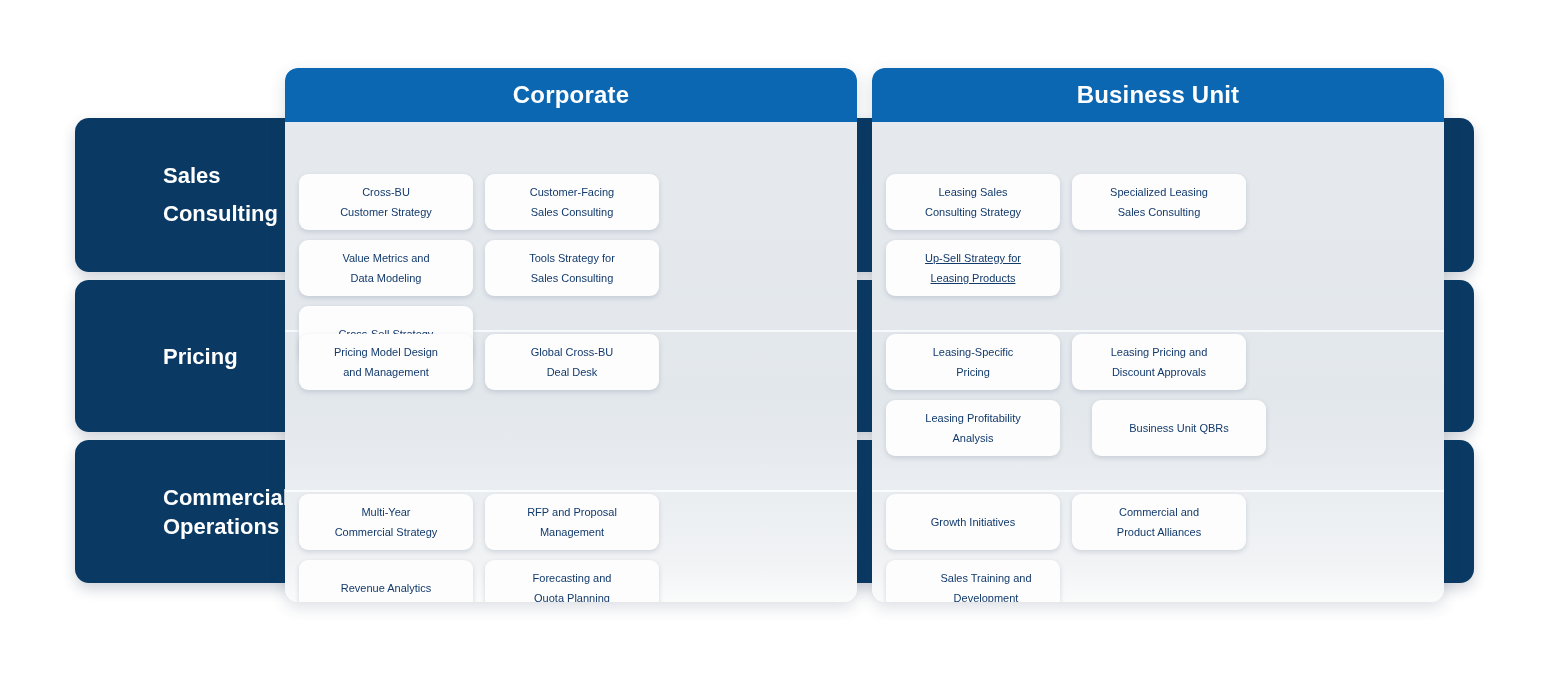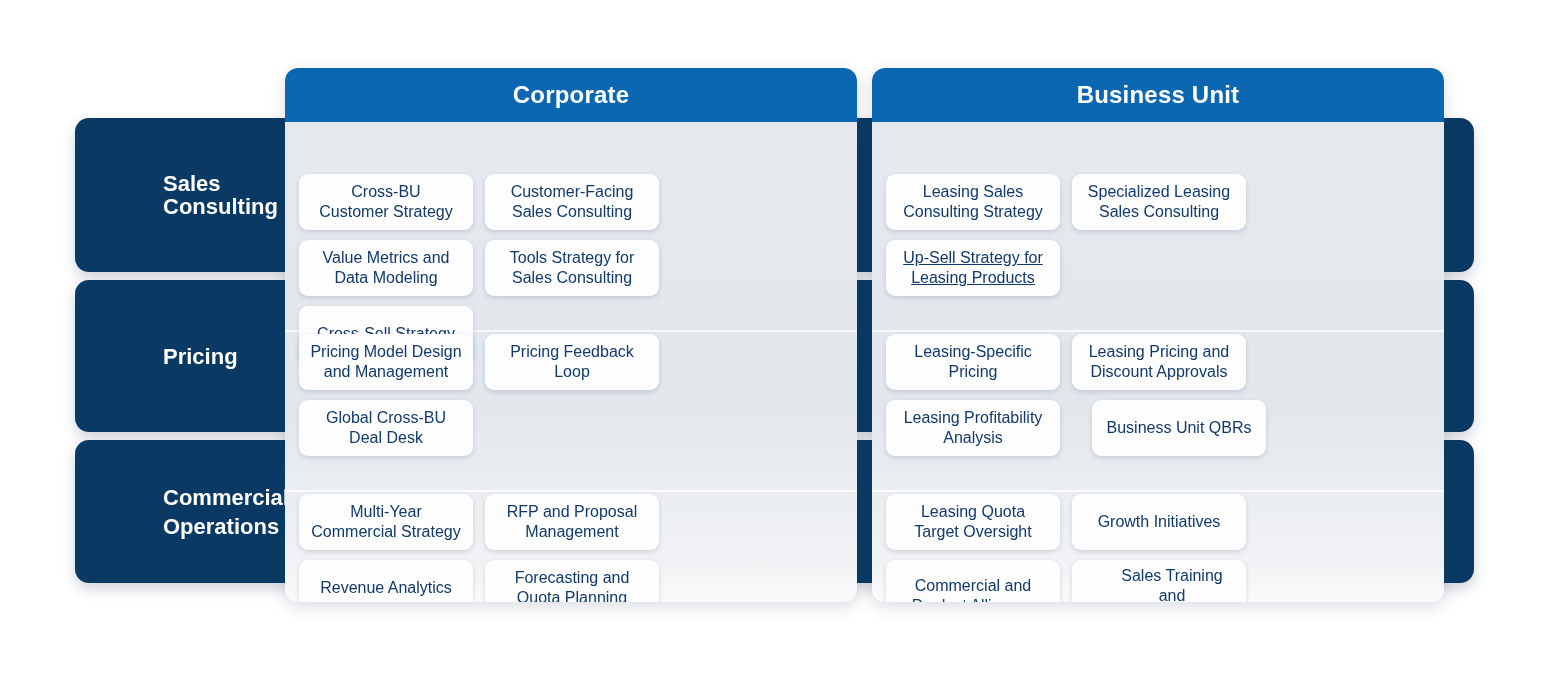--- a/index.html
+++ b/index.html
@@ -98,21 +98,21 @@
     box-sizing: border-box;
     background: #FDFDFE;
     border-radius: 9px;
     box-shadow: 0 2px 5px rgba(40,60,90,0.17);
     display: flex;
     align-items: center;
     justify-content: center;
     text-align: center;
     padding: 6px 8px;
     color: #123A6B;
-    font-size: 16px;
+    font-size: 11px;
     line-height: 20px;
     white-space: pre-line;
   }
 
   
   .band {
     position: absolute;
     left: 0; width: 572px;
     height: 2px;
     background: rgba(255,255,255,0.75);
@@ -120,21 +120,21 @@
   .band.b1 { top: 208px; }
   .band.b2 { top: 368px; }
 </style>
 </head>
 <body style="background: rgb(255, 255, 255);">
 
 <div id="matrix">
 
   <div class="row-bar r0" style="background: rgb(10, 58, 99);">
     <div class="row-label-wrap">
-      <div class="row-label-inner" style="color:#fff;font-weight:bold;font-size:22px;line-height:23px;white-space:pre-line;">Sales
+      <div class="row-label-inner" style="color:#fff;font-weight:bold;font-size:22px;line-height:38px;white-space:pre-line;">Sales
 Consulting</div>
     </div>
   </div>
   <div class="row-bar r1" style="background: rgb(10, 58, 99);">
     <div class="row-label-wrap">
       <div class="row-label-inner" style="color:#fff;font-weight:bold;font-size:22px;line-height:29px;white-space:pre-line;">Pricing</div>
     </div>
   </div>
   <div class="row-bar r2" style="background: rgb(10, 58, 99);">
     <div class="row-label-wrap">
@@ -155,22 +155,20 @@
 Sales Consulting</div>
           <div class="card" style="background: rgb(253, 253, 254); color: rgb(18, 58, 107);">Value Metrics and
 Data Modeling</div>
           <div class="card" style="background: rgb(253, 253, 254); color: rgb(18, 58, 107);">Tools Strategy for
 Sales Consulting</div>
           <div class="card" style="background: rgb(253, 253, 254); color: rgb(18, 58, 107);">Cross-Sell Strategy</div>
         </div>
       <div class="cell row1">
           <div class="card" style="background: rgb(253, 253, 254); color: rgb(18, 58, 107);">Pricing Model Design
 and Management</div>
-          <div class="card" style="background: rgb(253, 253, 254); color: rgb(18, 58, 107);">Pricing Feedback
-Loop</div>
           <div class="card" style="background: rgb(253, 253, 254); color: rgb(18, 58, 107);">Global Cross-BU
 Deal Desk</div>
         </div>
       <div class="cell row2">
           <div class="card" style="background: rgb(253, 253, 254); color: rgb(18, 58, 107);">Multi-Year
 Commercial Strategy</div>
           <div class="card" style="background: rgb(253, 253, 254); color: rgb(18, 58, 107);">RFP and Proposal
 Management</div>
           <div class="card" style="background: rgb(253, 253, 254); color: rgb(18, 58, 107);">Revenue Analytics</div>
           <div class="card" style="background: rgb(253, 253, 254); color: rgb(18, 58, 107);">Forecasting and
@@ -195,22 +193,20 @@
       <div class="cell row1">
           <div class="card" style="background: rgb(253, 253, 254); color: rgb(18, 58, 107);">Leasing-Specific
 Pricing</div>
           <div class="card" style="background: rgb(253, 253, 254); color: rgb(18, 58, 107);">Leasing Pricing and
 Discount Approvals</div>
           <div class="card" style="background: rgb(253, 253, 254); color: rgb(18, 58, 107);">Leasing Profitability
 Analysis</div>
           <div class="card" style="background: rgb(253, 253, 254); color: rgb(18, 58, 107); margin-left: 20px;">Business Unit QBRs</div>
         </div>
       <div class="cell row2">
-          <div class="card" style="background: rgb(253, 253, 254); color: rgb(18, 58, 107);">Leasing Quota
-Target Oversight</div>
           <div class="card" style="background: rgb(253, 253, 254); color: rgb(18, 58, 107);">Growth Initiatives</div>
           <div class="card" style="background: rgb(253, 253, 254); color: rgb(18, 58, 107);">Commercial and
 Product Alliances</div>
           <div class="card" style="background: rgb(253, 253, 254); color: rgb(18, 58, 107); padding-left: 34px;">Sales Training and
 Development</div>
         </div>
     </div>
   </div>
 
 </div>

